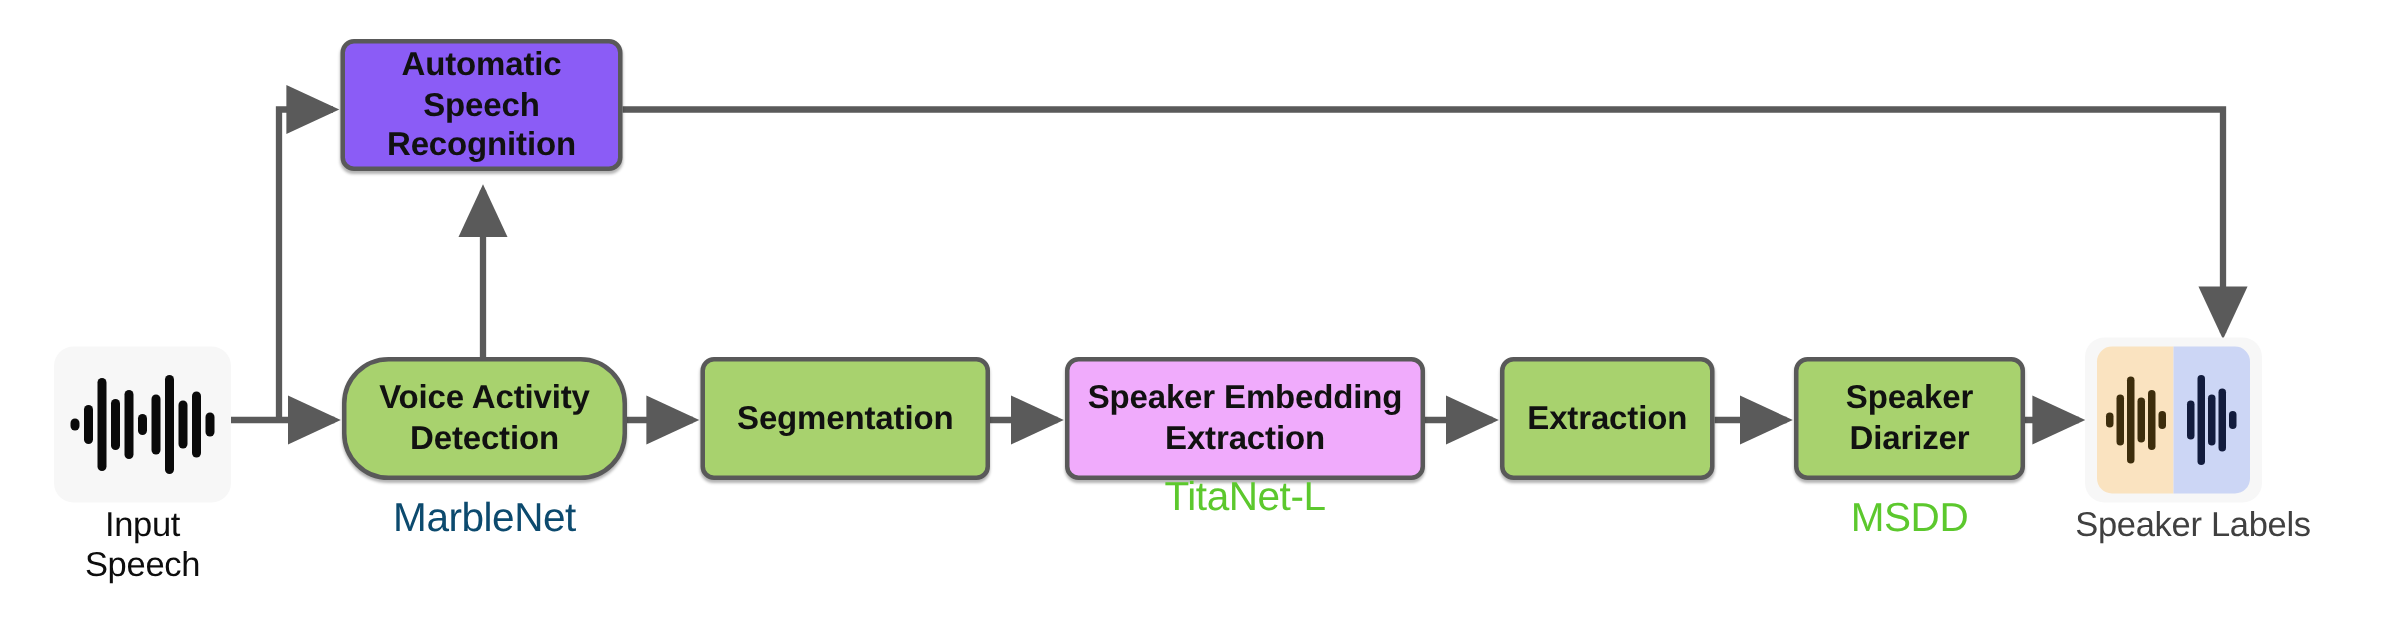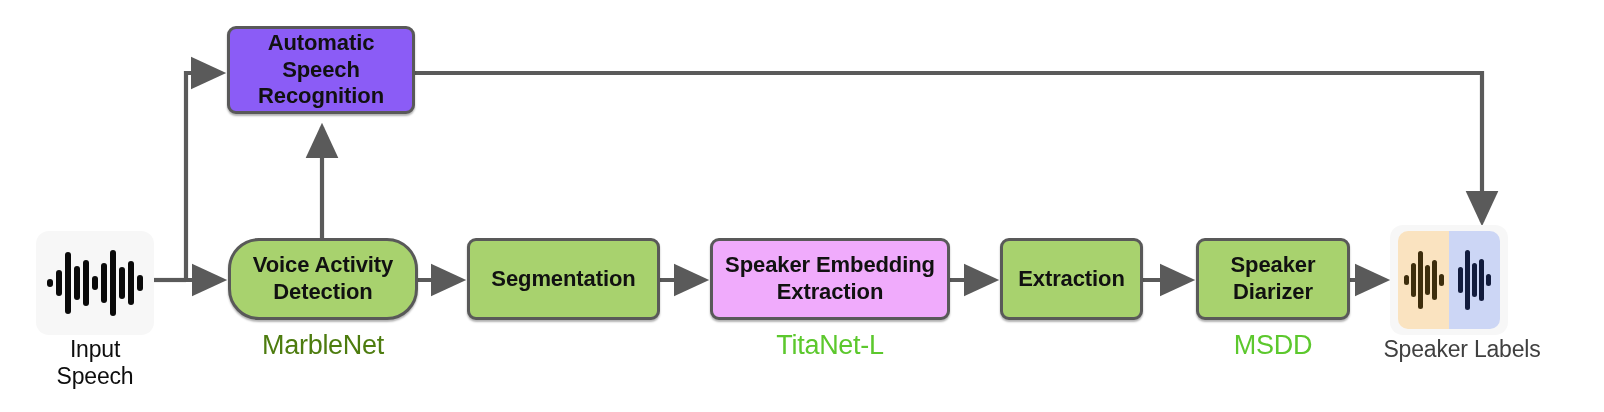--- a/index.html
+++ b/index.html
@@ -186,19 +186,19 @@
       </div>
       <div class="node" style="left: 1196px; top: 238px; width: 154px; height: 82px; background: rgb(168, 210, 110); border-color: rgb(89, 89, 89); font-size: 22px;">
         <span class="node-label">Speaker
 Diarizer</span>
       </div>
     </div>
 
   <div id="caption-layer">
       <div class="caption io" style="left: 30px; top: 336px; width: 130px; color: rgb(13, 13, 13);">Input
 Speech</div>
-      <div class="caption model" style="left: 228px; top: 330px; width: 190px; color: #4d7c0f;">MarbleNet</div>
-      <div class="caption model" style="left: 710px; top: 330px; width: 240px; color: rgb(92, 200, 45);">TitaNet-L</div>
+      <div class="caption model" style="left: 228px; top: 330px; width: 190px; color: #0c4a6e;">MarbleNet</div>
+      <div class="caption model" style="left: 710px; top: 316px; width: 240px; color: rgb(92, 200, 45);">TitaNet-L</div>
       <div class="caption model" style="left: 1196px; top: 330px; width: 154px; color: rgb(92, 200, 45);">MSDD</div>
       <div class="caption io" style="left: 1362px; top: 336px; width: 200px; color: #404040;">Speaker Labels</div>
     </div>
 
 </div>
 
 </body></html>

